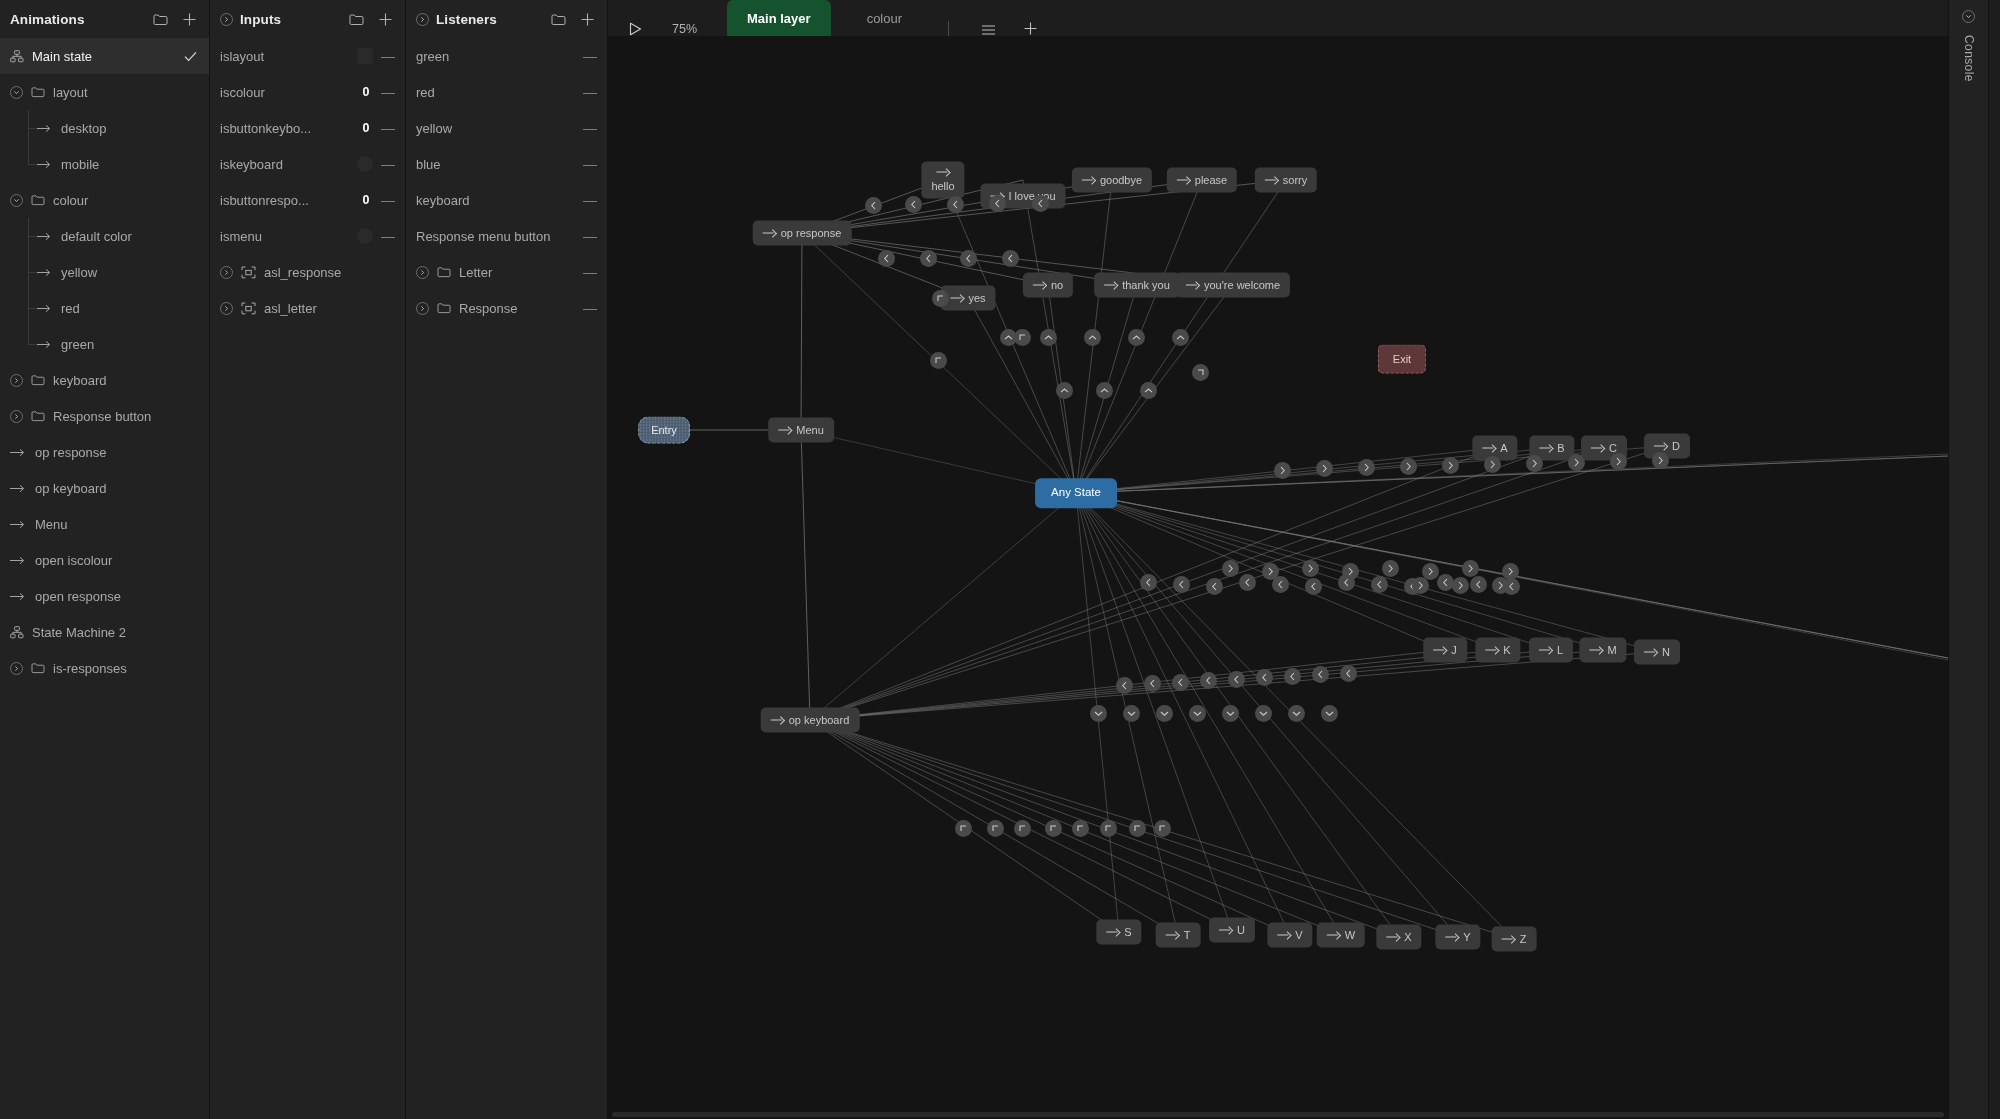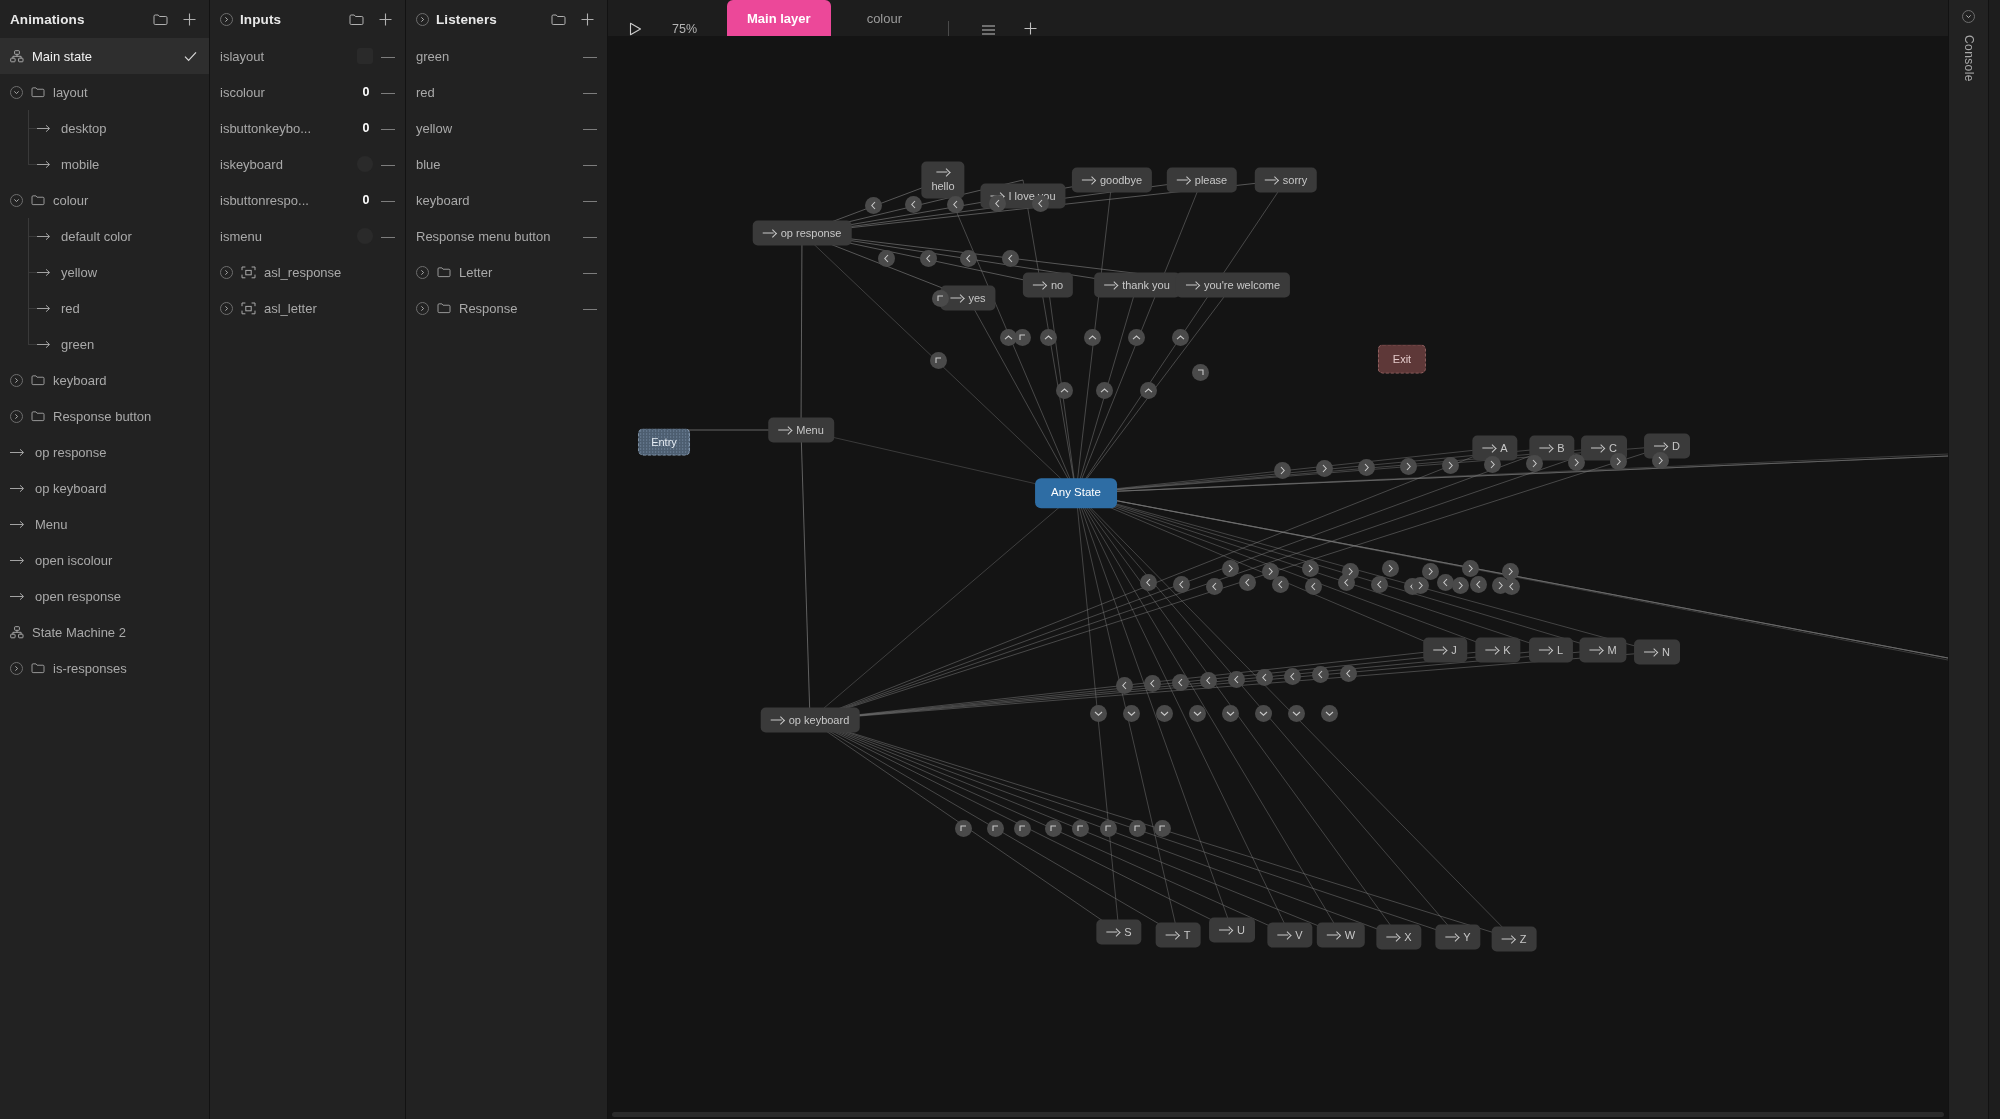--- a/index.html
+++ b/index.html
@@ -113,21 +113,21 @@
   .tb-play { width: 30px; display:flex; align-items:center; justify-content:center; }
   .tb-zoom { font-size: 12.5px; color: #b4b4b4; padding: 0 14px 0 6px; }
   .tb-tab {
     height: 36px;
     display: flex; align-items: center;
     padding: 0 20px;
     font-size: 13px;
     color: #9b9b9b;
   }
   .tb-tab.active {
-    background: #ec4899;
+    background: #14532d;
     color: #ffffff;
     font-weight: bold;
     border-radius: 6px 6px 0 0;
   }
   .tb-sep { width: 1px; height: 15px; background: #4a4a4a; margin: 0 10px; }
   .tb-ico { width: 26px; display: flex; align-items: center; justify-content: center; }
 
   .graph {
     flex: 1 1 auto;
     position: relative;
@@ -708,21 +708,21 @@
           <line x1="468" y1="457" x2="1340" y2="420" stroke="#7e7e7e" stroke-width="0.9" opacity="0.4"></line>
           <line x1="468" y1="457" x2="1340" y2="420" stroke="#7e7e7e" stroke-width="0.9" opacity="0.4"></line>
           <line x1="468" y1="457" x2="1340" y2="418" stroke="#7e7e7e" stroke-width="0.9" opacity="0.4"></line>
           <line x1="468" y1="457" x2="1340" y2="622" stroke="#7e7e7e" stroke-width="0.9" opacity="0.4"></line>
           <line x1="468" y1="457" x2="1340" y2="622" stroke="#7e7e7e" stroke-width="0.9" opacity="0.4"></line>
           <line x1="468" y1="457" x2="1340" y2="622" stroke="#7e7e7e" stroke-width="0.9" opacity="0.4"></line>
           <line x1="468" y1="457" x2="1340" y2="622" stroke="#7e7e7e" stroke-width="0.9" opacity="0.4"></line>
           <line x1="468" y1="457" x2="1340" y2="624" stroke="#7e7e7e" stroke-width="0.9" opacity="0.4"></line>
         </svg>
       <div class="graph-inner" id="graph-inner">
-          <div class="node entry" style="left: 56px; top: 406px;">
+          <div class="node entry" style="left: 56px; top: 394px; border-radius: 10px;">
             <span>Entry</span>
           </div>
           <div class="node" style="left: 193px; top: 394px;">
             <span class="arrow"></span>
             <span>Menu</span>
           </div>
           <div class="node anystate" style="left: 468px; top: 457px;">
             <span>Any State</span>
           </div>
           <div class="node exit" style="left: 794px; top: 323px;">

